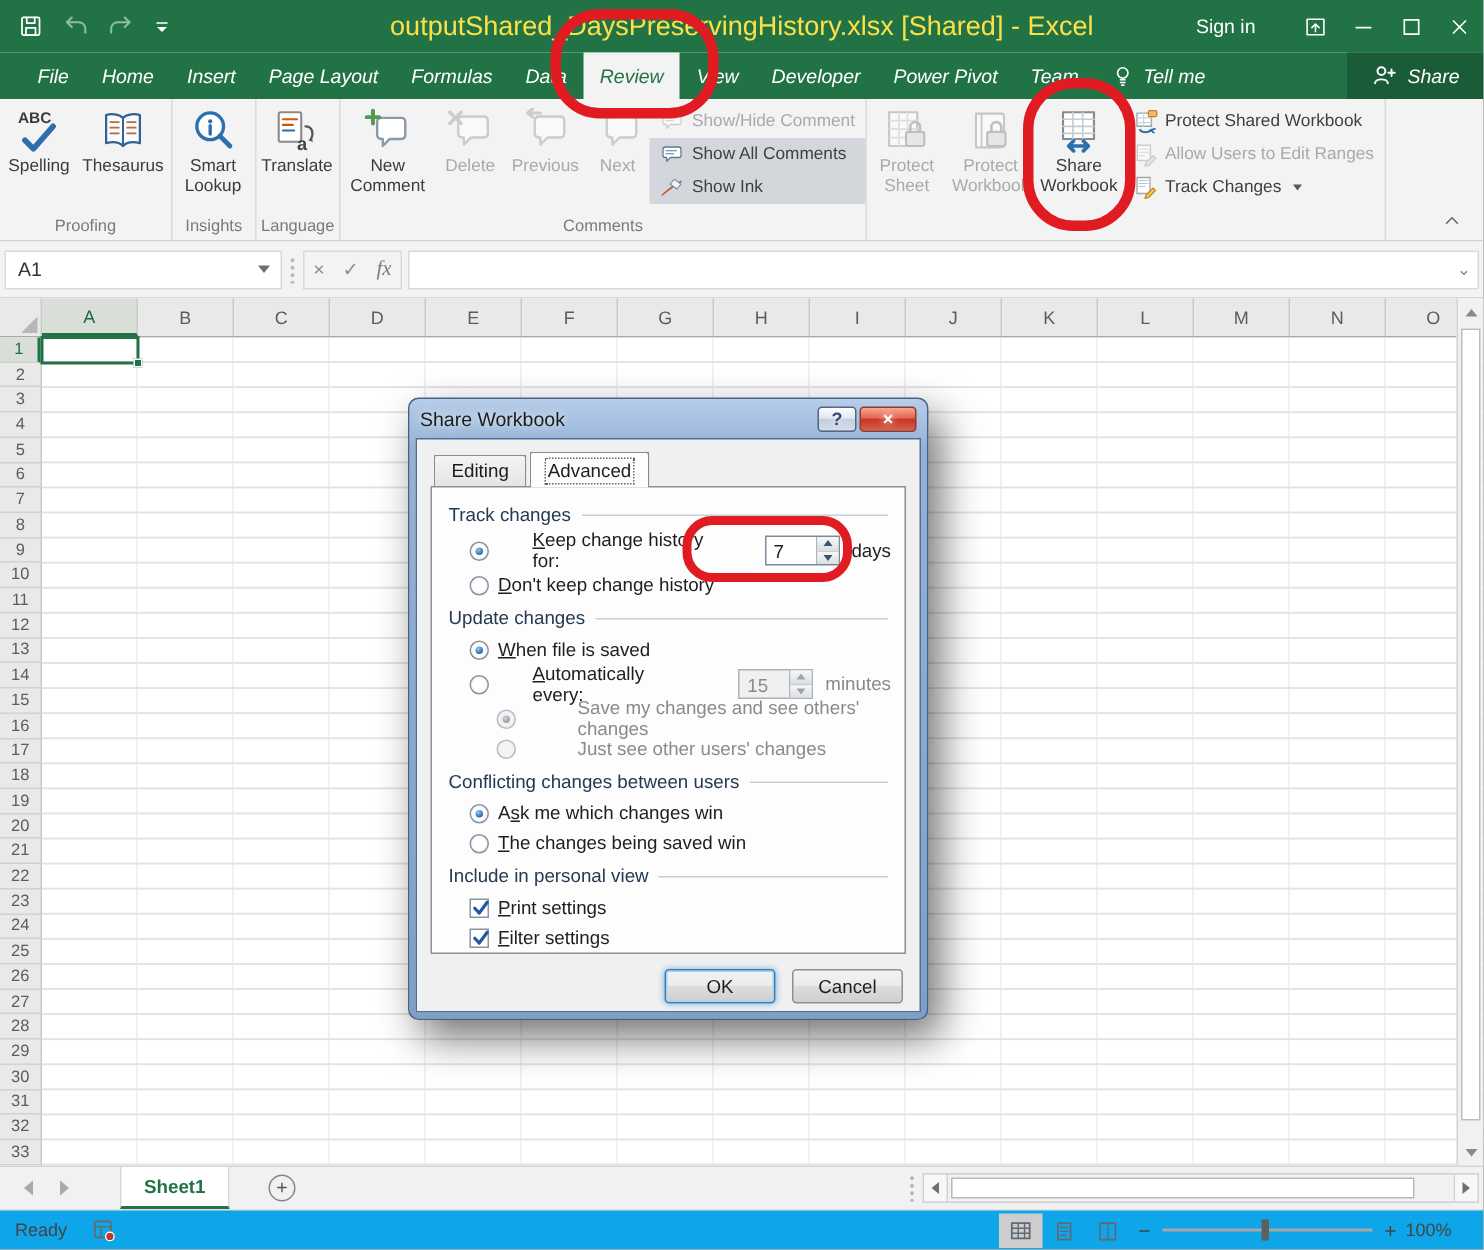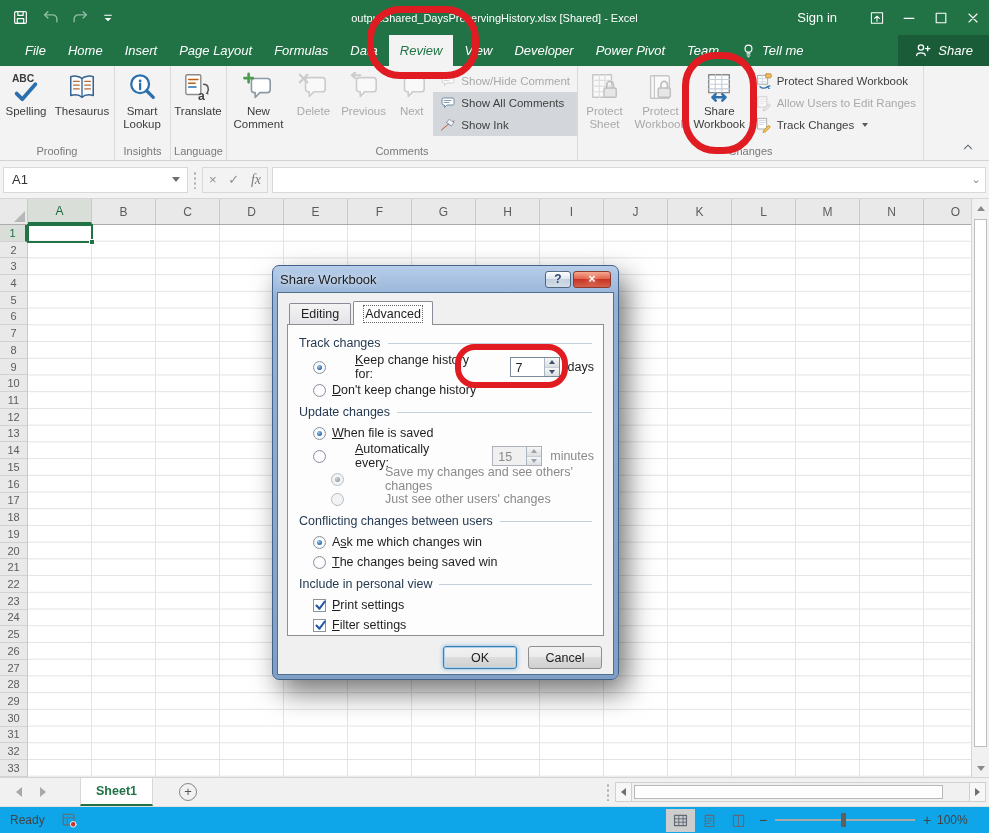--- a/index.html
+++ b/index.html
@@ -8,21 +8,21 @@
        font-family:"Liberation Sans",sans-serif;-webkit-font-smoothing:antialiased;}
   .icn{display:inline-block;line-height:0;}
   .icn svg{width:100%;height:100%;}
 
   
   .titlebar{position:absolute;left:0;top:0;width:100%;height:35px;background:#217346;
             display:flex;align-items:center;color:#fff;}
   .qat{display:flex;align-items:center;gap:13px;padding-left:12px;}
   .qat .icn{width:17px;height:17px;}
   .qat .sm{width:12px;height:12px;}
-  .win-title{position:absolute;left:50%;transform:translateX(-50%);font-size:11px;color:#ffffff;white-space:nowrap;}
+  .win-title{position:absolute;left:50%;transform:translateX(-50%);font-size:18px;color:#fde047;white-space:nowrap;}
   .tb-right{margin-left:auto;display:flex;align-items:center;height:100%;}
   .signin{font-size:13px;margin-right:24px;}
   .tb-btn{width:32px;height:100%;display:flex;align-items:center;justify-content:center;}
   .tb-btn .icn{width:16px;height:16px;}
 
   
   .tabrow{position:absolute;left:0;top:35px;width:100%;height:31px;background:#217346;
           display:flex;align-items:stretch;padding-left:14px;font-style:italic;}
   .rtab{color:#fff;font-size:13px;padding:0 11px;display:flex;align-items:center;cursor:default;}
   .rtab.sel{background:#f3f3f3;color:#217346;}
@@ -426,21 +426,20 @@
               <span class="icn"><svg viewBox="0 0 24 24" fill="none" stroke-linecap="round" stroke-linejoin="round">
                   <rect x="3" y="2" width="13" height="16" fill="#fff" stroke="#a5a5a5" stroke-width="1.3"></rect>
                   <path d="M5 5 h9 M5 8 h9 M5 11 h6" stroke="#b9c6d2" stroke-width="1.1"></path>
                   <path d="M12 19.5 l7 -7 2.5 2.5 -7 7 -3.5 1 z" fill="#f3c64f" stroke="#b98a28" stroke-width="1.2"></path>
                 </svg></span>
               <span>Track Changes</span>
               <span class="dd"></span>
             </div>
           </div>
         </div>
-        <div class="rg-label">Changes</div>
       </div>
     </div>
 
   <div class="frow">
     <div class="namebox">
       <span>A1</span>
       <span class="nb-arrow"></span>
     </div>
     <span class="vdots"></span>
     <div class="fxbox">

